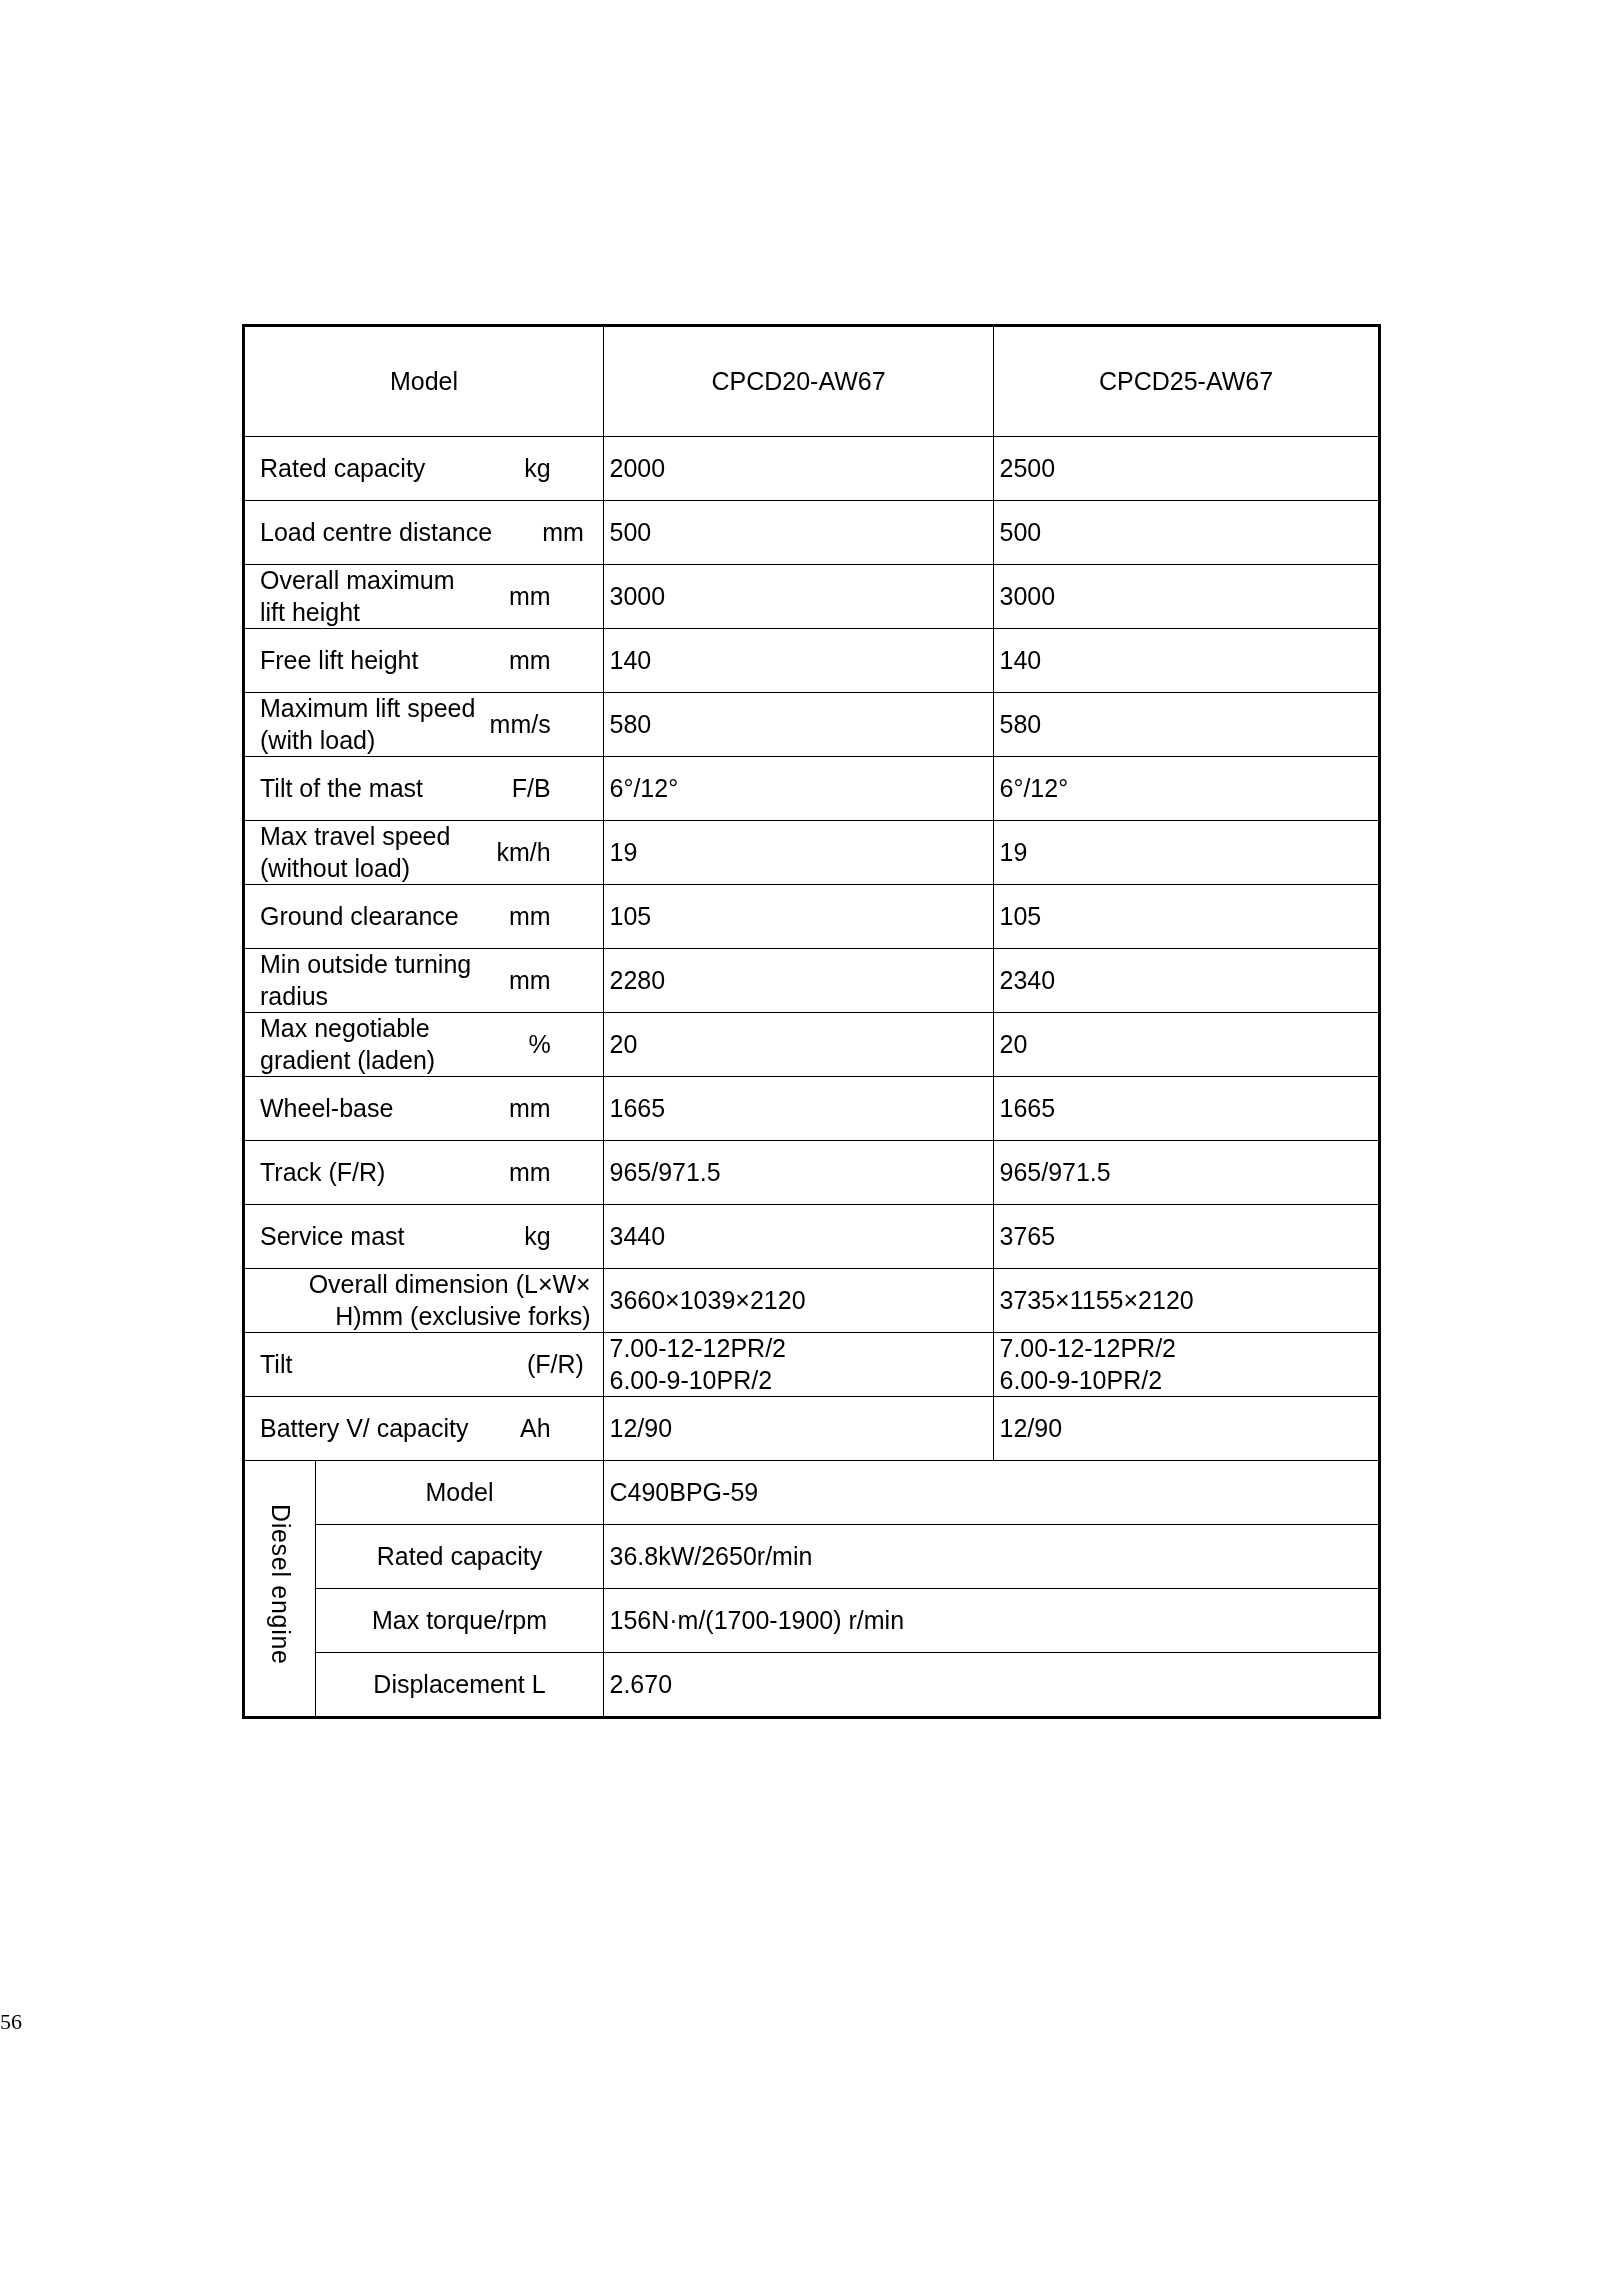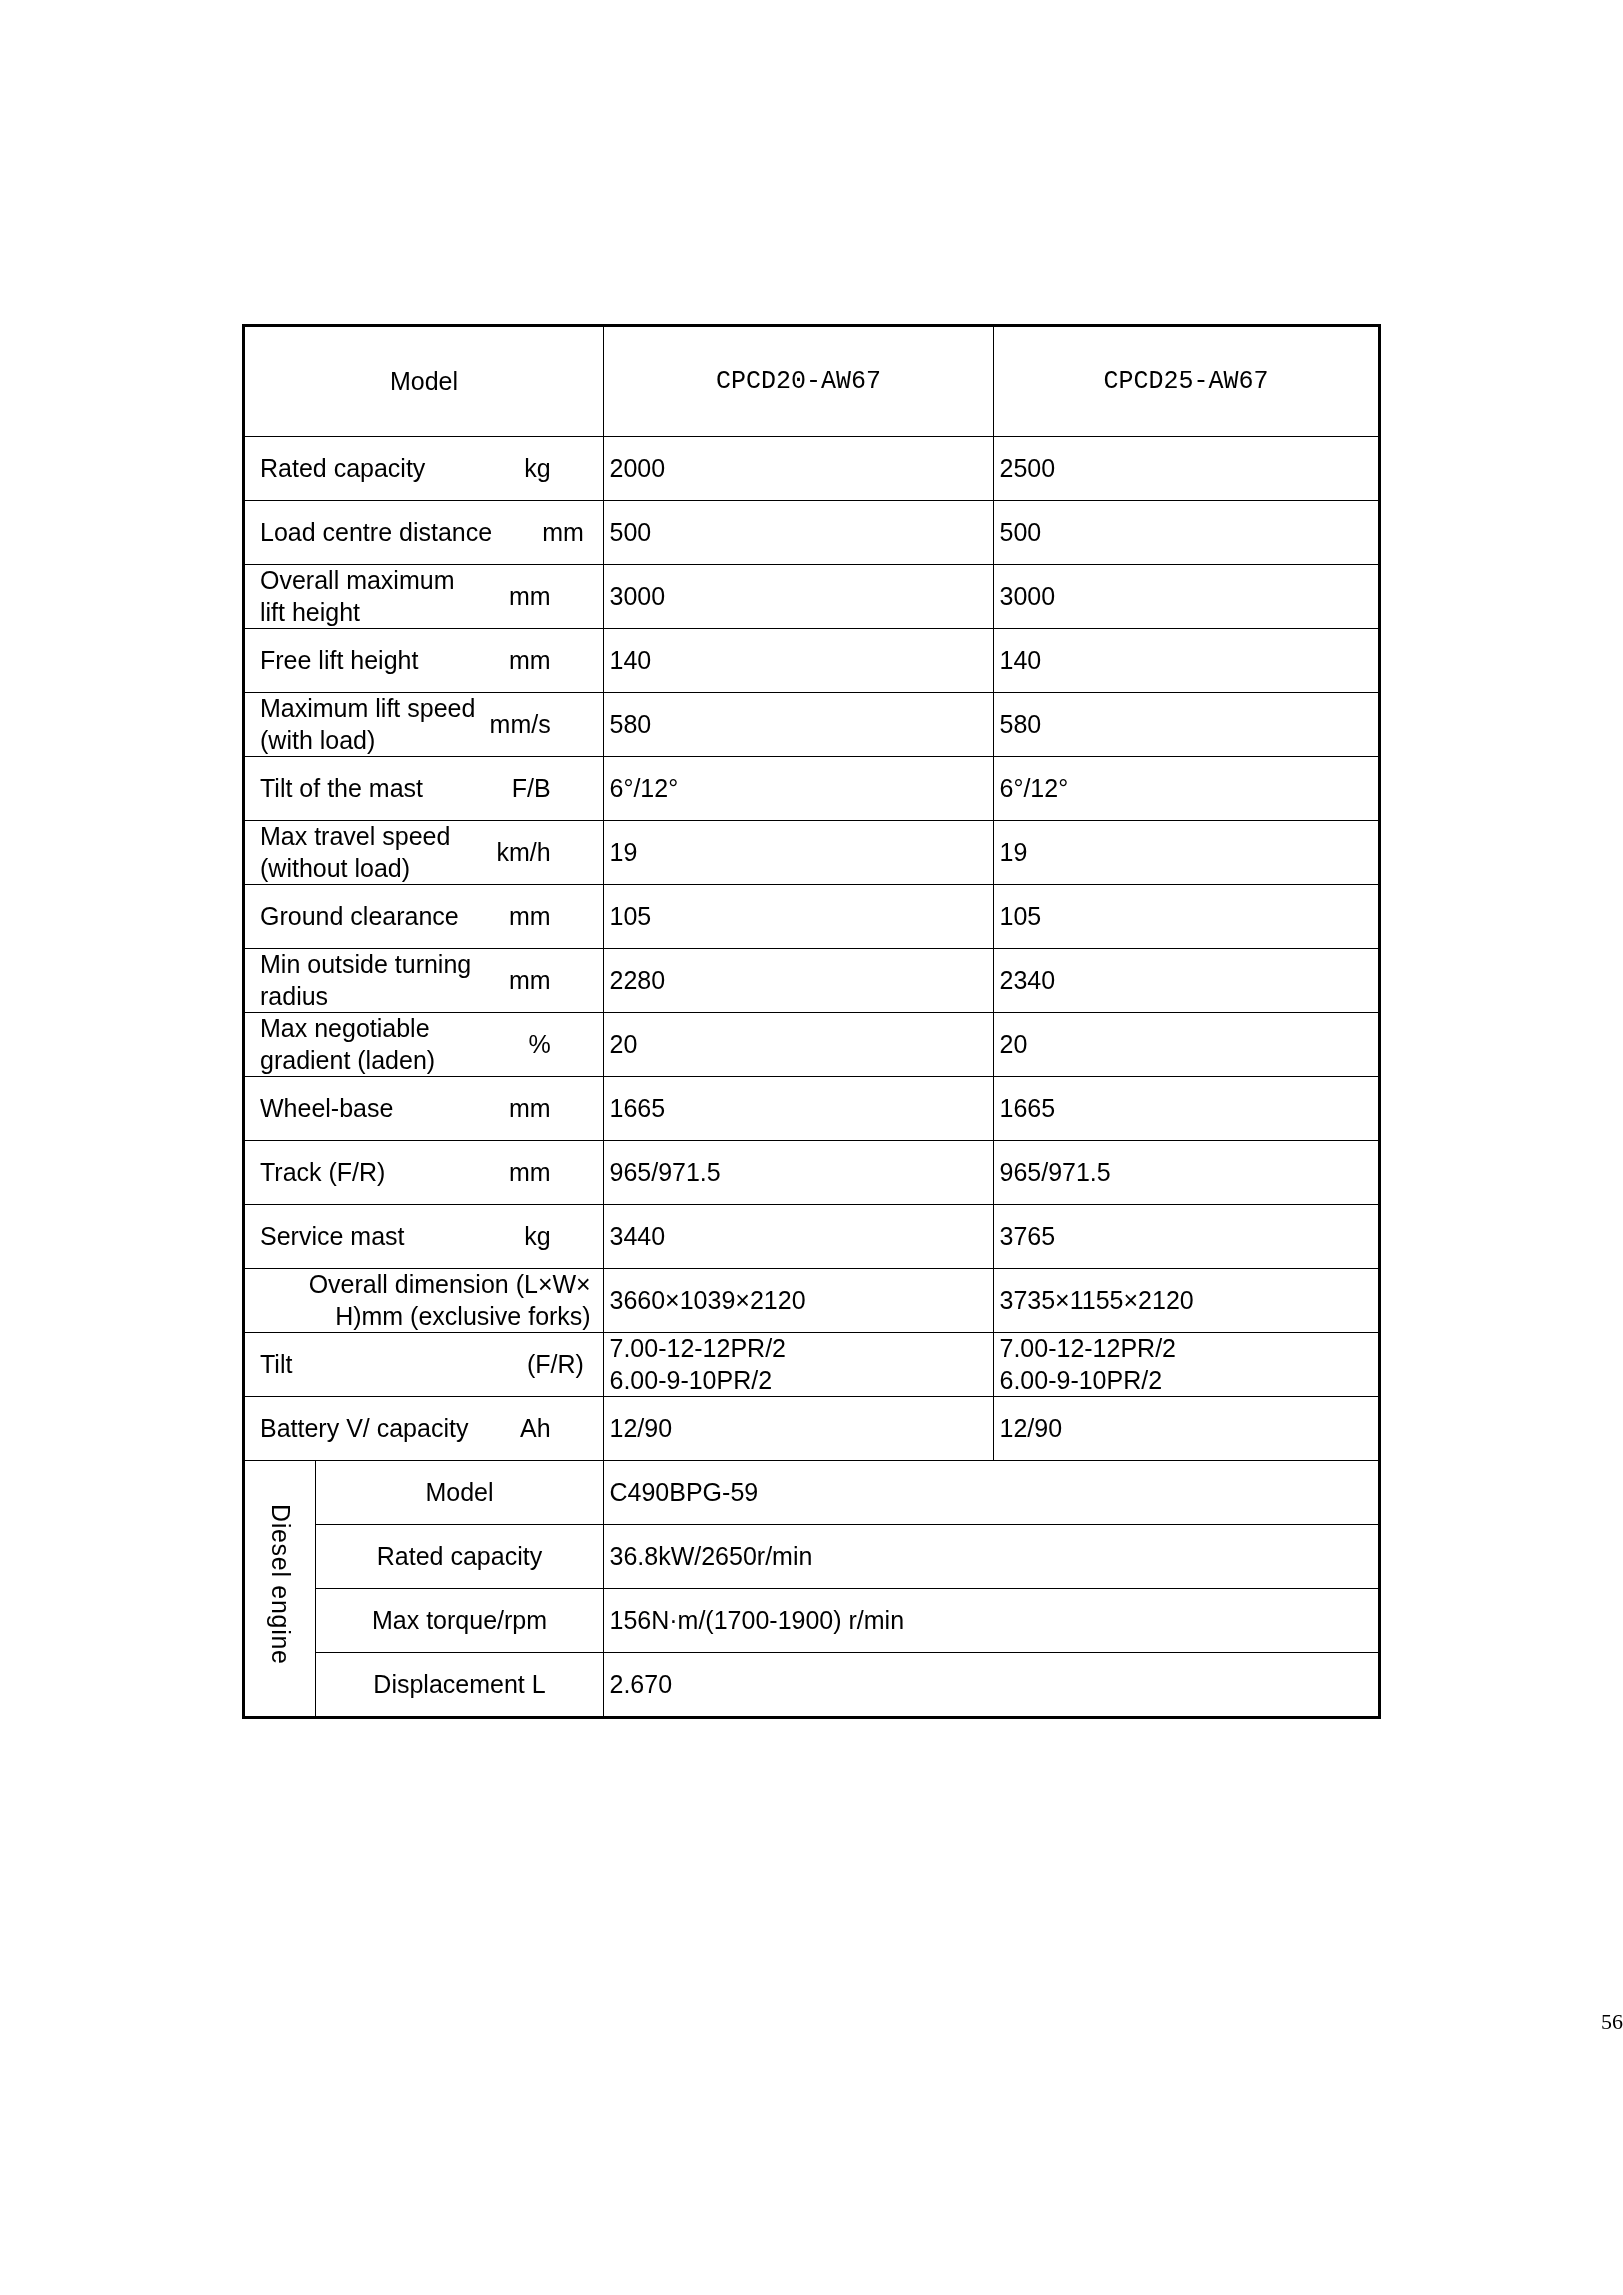--- a/index.html
+++ b/index.html
@@ -80,21 +80,21 @@
   .lab.tight .un { margin-left: 0; }
 
   
   .val {
     white-space: pre-line;
     padding: 0 5.5px;
   }
 
   
   .hdr td { height: 109px; }
-  .hdr .val, .hdr .lab-wide { text-align: center; font-family: Liberation Mono, monospace; }
+  .hdr .val, .hdr .lab-wide { text-align: center; }
   .hdr-label {
     text-align: center;
     padding: 0;
   }
 
   
   .r1 td { height: 63px; }   
   .r2 td { height: 63px; }   
 
   
@@ -116,21 +116,21 @@
     text-align: center;
     padding: 0 6.8px;
   }
 
   
   .folio {
     position: absolute;
     left: 0;
     top: 2009px;
     width: 1623px;
-    text-align: right;
+    text-align: left;
     font-family: "Liberation Serif", serif;
     font-size: 22px;
     color: #000000;
   }
 </style>
 </head>
 <body>
 
 <div class="page">
 

